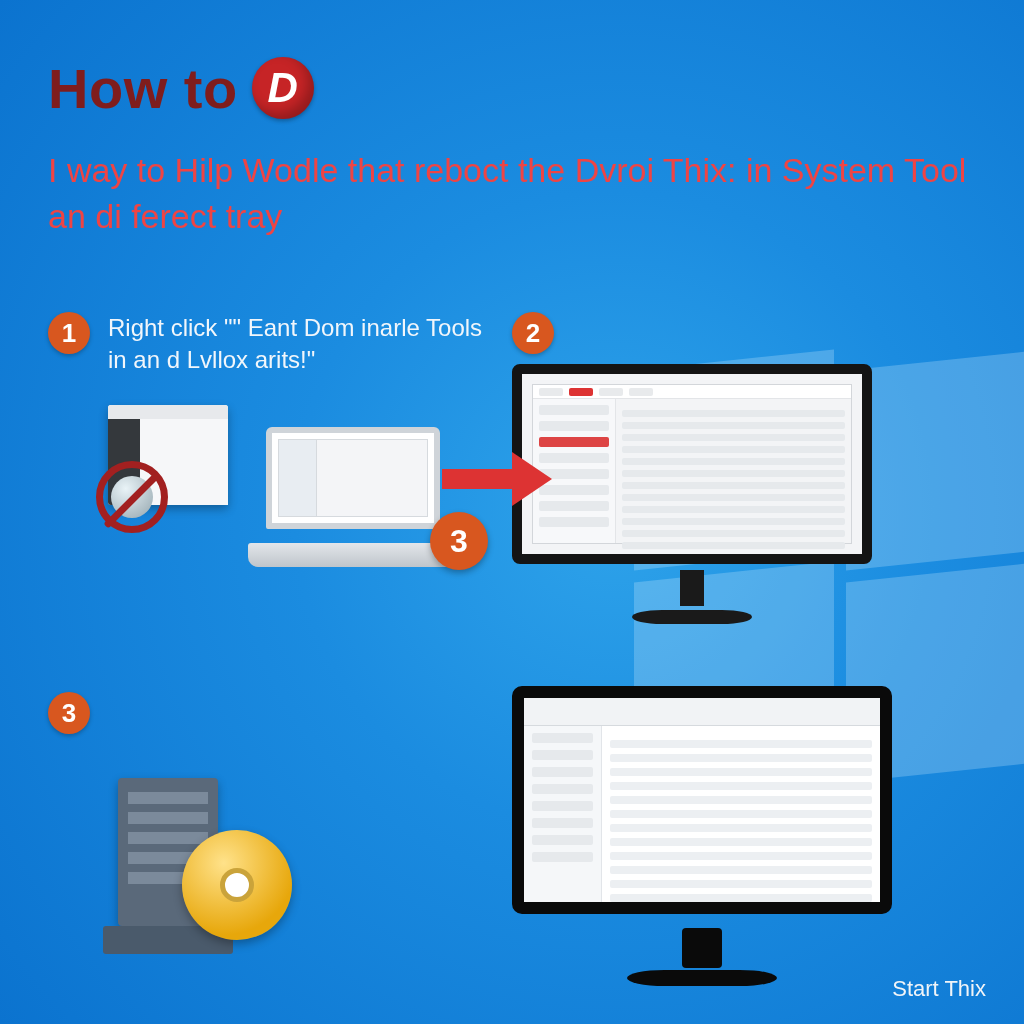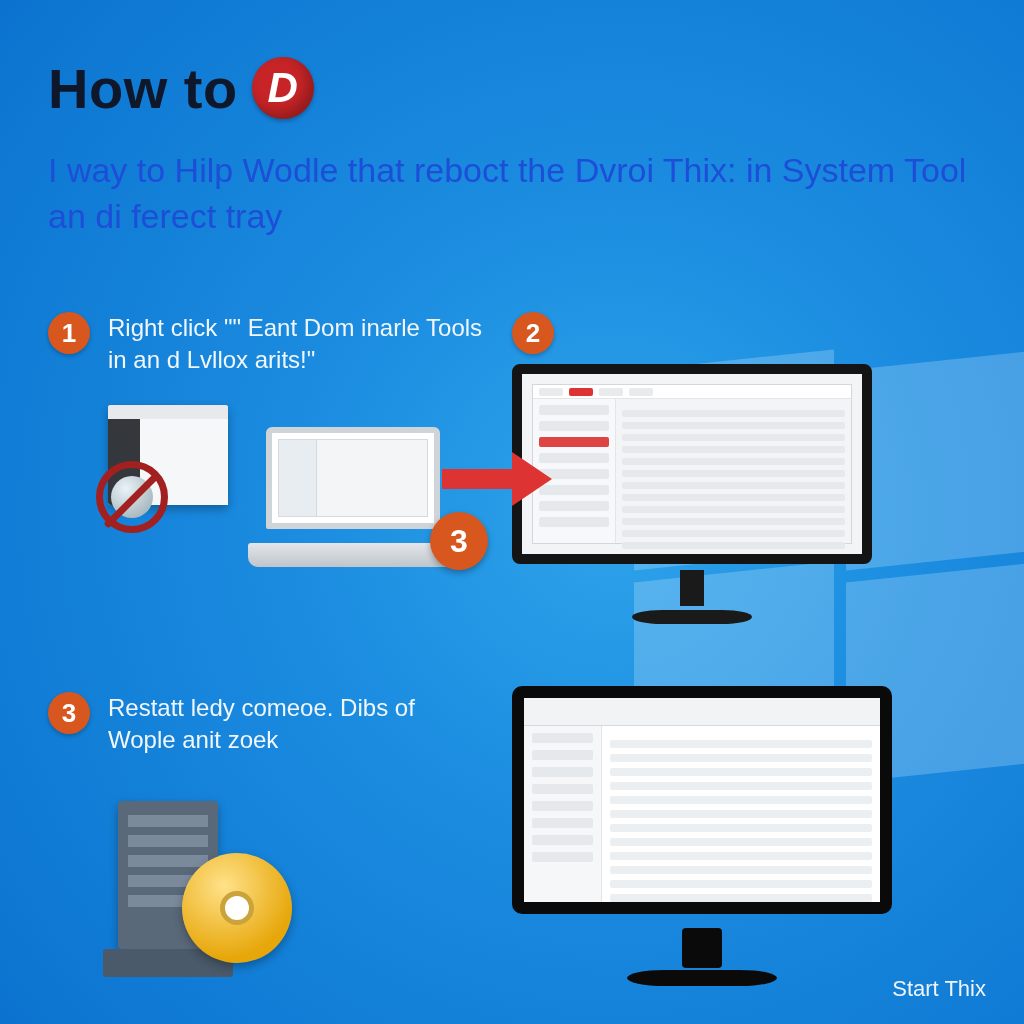--- a/index.html
+++ b/index.html
@@ -19,35 +19,35 @@
   .win-logo .p1 { left:0;   top:0;   width:200px; height:200px; }
   .win-logo .p2 { left:212px;top:0;   width:200px; height:200px; }
   .win-logo .p3 { left:0;   top:212px;width:200px; height:200px; }
   .win-logo .p4 { left:212px;top:212px;width:200px; height:200px; }
 
   .title-row {
     position:absolute; left:48px; top:48px; right:48px; height:80px;
     display:flex; align-items:center; gap:14px;
   }
   .title-row h1 {
-    font-size:56px; font-weight:700; letter-spacing:0.5px; color:#0f172a;
+    font-size:56px; font-weight:700; letter-spacing:0.5px; color:#7f1d1d;
     white-space:nowrap;
   }
   .d-logo {
     width:62px; height:62px; border-radius:50%; background:#c62426;
     display:flex; align-items:center; justify-content:center;
     font-weight:700; font-size:42px; color:#fff; font-style:italic;
     box-shadow: inset -6px -6px 12px rgba(0,0,0,.25), 0 2px 4px rgba(0,0,0,.3);
     flex: 0 0 62px;
   }
 
   .subtitle {
     position:absolute; left:48px; top:148px; right:48px;
     font-size:34px; font-weight:400; line-height:1.35;
-    color:#1d4ed8;
+    color:#ef4444;
   }
 
   .steps { position:absolute; left:48px; top:312px; right:48px; }
   .step-row { display:flex; }
   .step-col { width:50%; padding-right:24px; }
   .step-head { display:flex; align-items:flex-start; gap:18px; }
   .num-badge {
     width:42px; height:42px; flex:0 0 42px; border-radius:50%;
     background:#d8571f; color:#fff; font-size:26px; font-weight:600;
     display:flex; align-items:center; justify-content:center;
@@ -230,21 +230,20 @@
         </div>
       <div class="float-badge">3</div>
     </div>
   </div>
 </div>
 
 <div class="row2">
   <div class="step-col">
     <div class="step-head">
       <div class="num-badge">3</div>
-      <div class="step-text">Restatt ledy comeoe. Dibs of Wople anit zoek</div>
     </div>
     <div class="server-disc">
       <div class="server"></div>
       <div class="disc"></div>
     </div>
   </div>
   <div class="step-col">
     <div class="monitor2">
       <div class="bezel">
         <div class="titlebar"></div>

